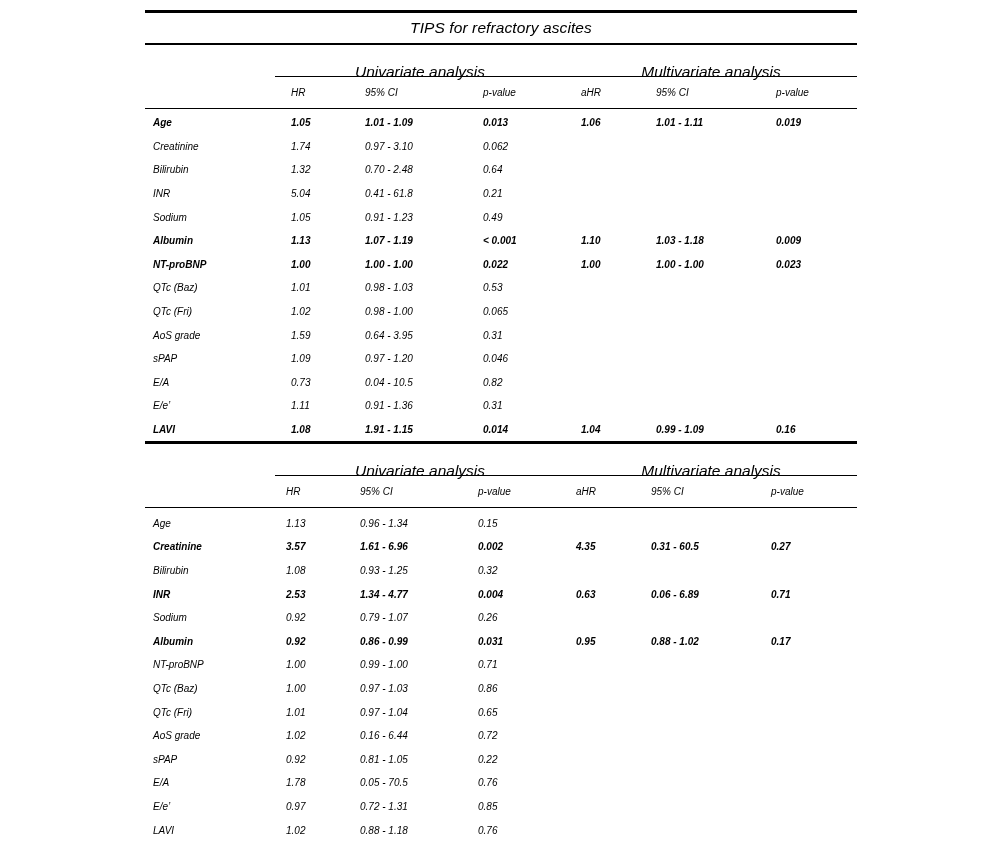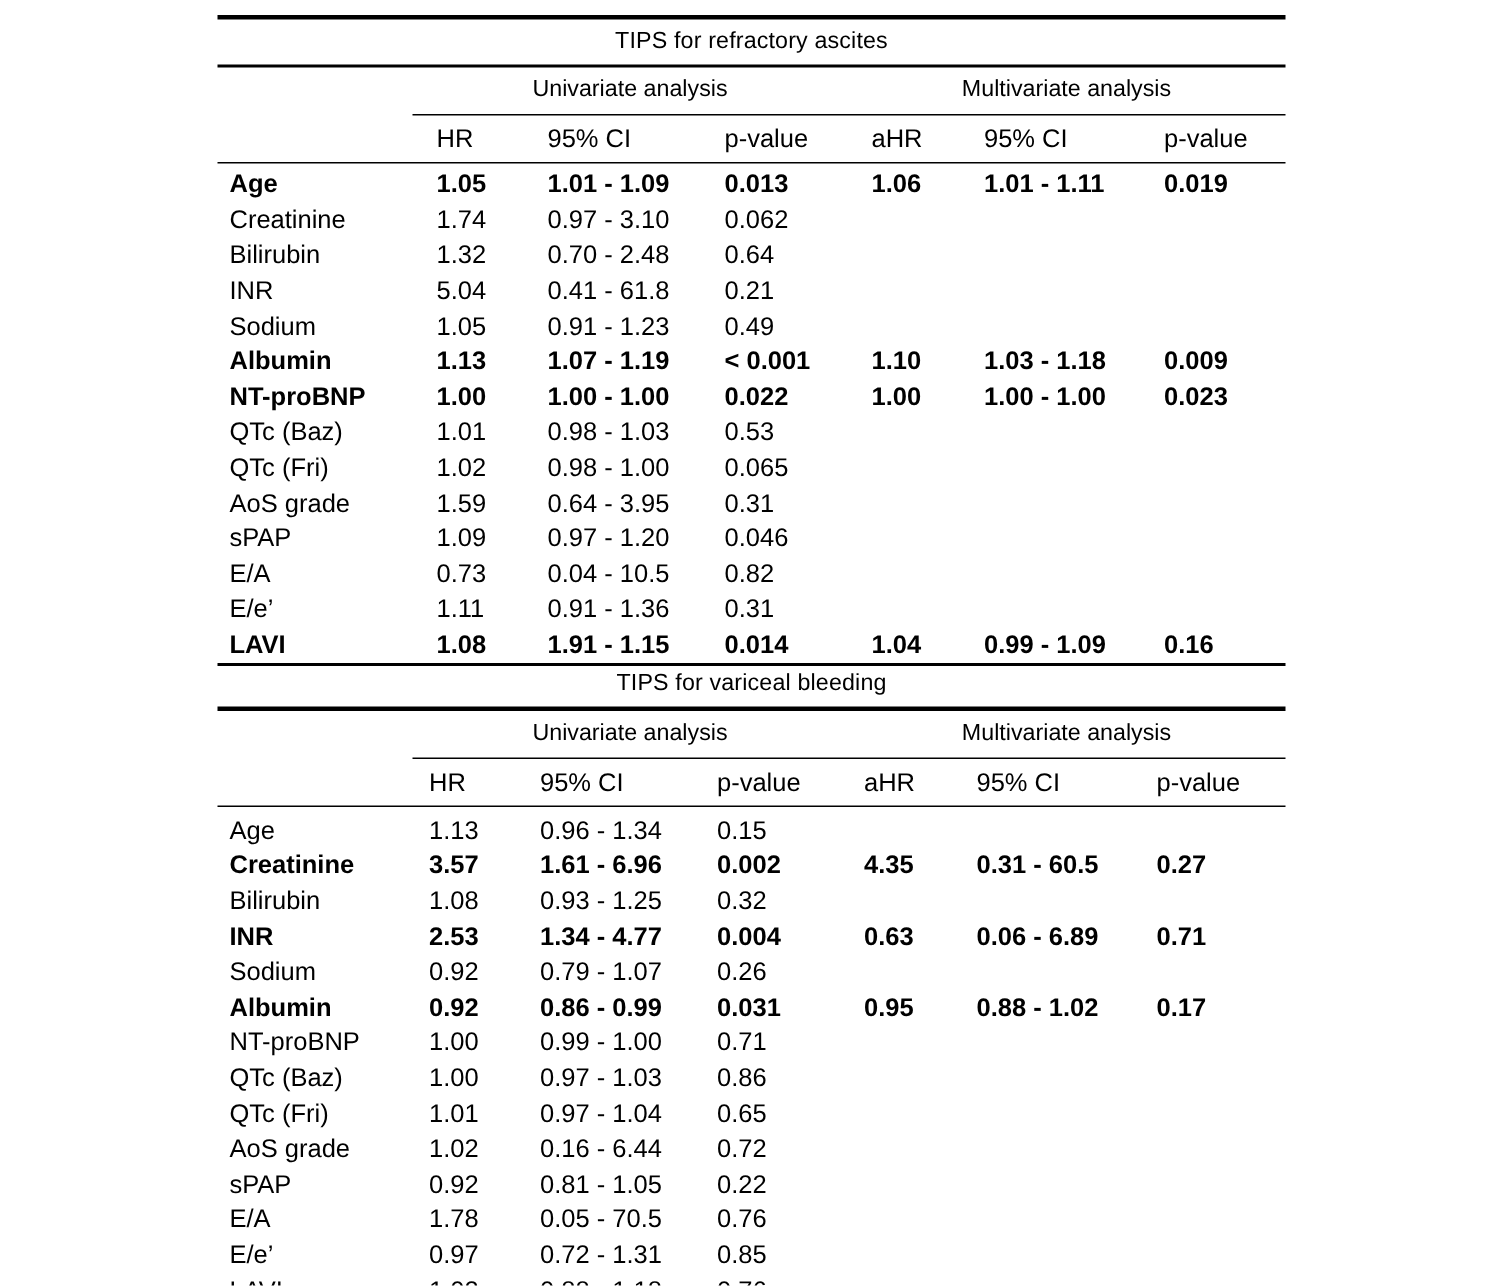--- a/index.html
+++ b/index.html
@@ -20,20 +20,21 @@
     position: relative;
     width: 1000px;
     height: 857px;
   }
 
   
   .tbl {
     position: absolute;
     left: 145px;
     width: 712px;
+    font-style: italic;
   }
   #table-ascites  { top: 10px; }
   #table-variceal { top: 441px; }
 
   
   .rule {
     width: 100%;
     background: #000;
     font-size: 0;
     line-height: 0;
@@ -60,35 +61,35 @@
     letter-spacing: .1px;
   }
 
   
   .grouprow {
     position: relative;
     height: 33px;
   }
   .grouprow .grp {
     position: absolute;
-    top: 0;
+    top: 12px;
     font-size: 15.5px;
     line-height: 30px;
     text-align: center;
     white-space: nowrap;
   }
   .grp-uni  { left: 130px; width: 290px; }
   .grp-mult { left: 420px; width: 292px; }
 
   
   .grid {
     width: 100%;
     border-collapse: collapse;
     table-layout: fixed;
-    font-size: 17px;
+    font-size: 10px;
   }
   .grid td, .grid th {
     padding: 0;
     margin: 0;
     text-align: left;
     vertical-align: baseline;
     font-weight: normal;
     white-space: nowrap;
   }
   .grid thead th {
@@ -290,21 +291,20 @@
             <td class="c-ap">0.16</td>
           </tr>
         </tbody>
     </table>
 
     <div class="rule rule-thick"></div>
   </div>
 
   <div class="tbl" id="table-variceal">
 
-    <div class="caption">TIPS for variceal bleeding</div>
 
     <div class="rule rule-thick"></div>
 
     <div class="grouprow">
       <div class="grp grp-uni">Univariate analysis</div>
       <div class="grp grp-mult">Multivariate analysis</div>
       <div class="rule-sub" style="top:31px;"></div>
     </div>
 
     <table class="grid">

